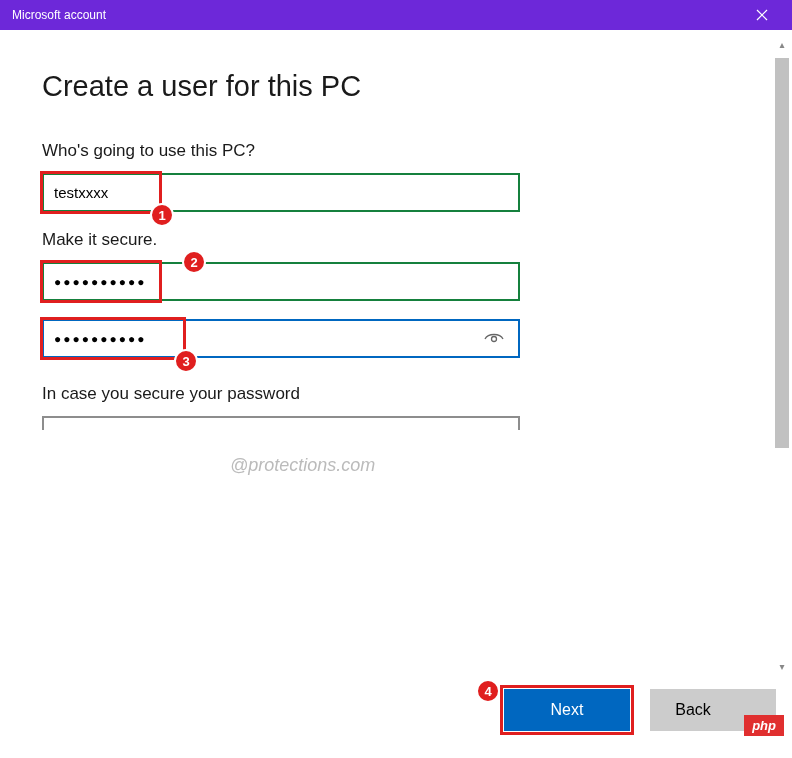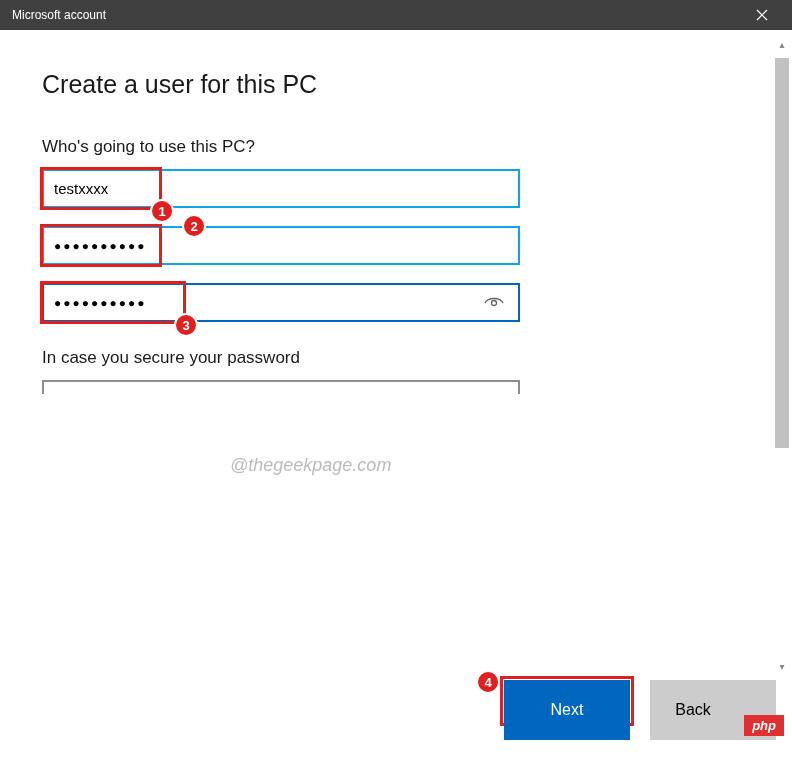--- a/index.html
+++ b/index.html
@@ -9,21 +9,21 @@
       font-family: "Segoe UI", Tahoma, Geneva, sans-serif;
     }
     body {
       background: #fff;
       width: 792px;
       height: 758px;
       position: relative;
       overflow: hidden;
     }
     .titlebar {
-      background: #404040;
+      background: #6d28d9;
       height: 30px;
       display: flex;
       align-items: center;
       justify-content: space-between;
       padding: 0 10px 0 10px;
       color: #fff;
       font-size: 12px;
     }
     .titlebar .title {
       padding-left: 2px;
@@ -69,21 +69,21 @@
       height: 18px;
       display: flex;
       align-items: center;
       justify-content: center;
       font-size: 10px;
       color: #888;
     }
     .scrollbar-arrow.up { top: 5px; }
     .scrollbar-arrow.down { bottom: 5px; }
     h1 {
-      font-size: 25px;
+      font-size: 29px;
       font-weight: 400;
       color: #1a1a1a;
       margin-bottom: 38px;
     }
     .para {
       font-size: 17px;
       color: #1a1a1a;
       line-height: 1.5;
       margin-bottom: 24px;
       max-width: 720px;
@@ -94,21 +94,21 @@
       margin-top: 12px;
       margin-bottom: 12px;
     }
     .field-wrap {
       position: relative;
       margin-bottom: 18px;
     }
     .text-input {
       width: 478px;
       height: 39px;
-      border: 2px solid #0ea5e9;
+      border: 2px solid #15803d;
       font-size: 15px;
       padding: 0 10px;
       outline: none;
       background: #fff;
     }
     .text-input.focused {
       border: 2px solid #0067c0;
     }
     .highlight-box {
       position: absolute;
@@ -161,21 +161,21 @@
       left: 0;
       right: 0;
       height: 56px;
       display: flex;
       align-items: center;
       justify-content: flex-end;
       padding-right: 16px;
       gap: 20px;
     }
     .btn {
-      height: 60px;
+      height: 42px;
       min-width: 126px;
       border: none;
       font-size: 16px;
       cursor: pointer;
       display: flex;
       align-items: center;
       justify-content: center;
     }
     .btn-primary {
       background: #0067c0;
@@ -227,20 +227,21 @@
 
 
 
     <div class="label">Who's going to use this PC?</div>
     <div class="field-wrap">
       <input type="text" class="text-input" value="testxxxx" style="">
       <div class="highlight-box" style="left:-2px; top:-2px; width:122px; height:43px;"></div>
       <div class="badge" style="left:108px; top:30px;">1</div>
     </div>
 
+    <div class="label">Make it secure.</div>
     <div class="field-wrap">
       <input type="text" class="text-input" style="font-size: 12px; letter-spacing: 2px;" value="●●●●●●●●●●">
       <div class="highlight-box" style="left:-2px; top:-2px; width:122px; height:43px;"></div>
       <div class="badge" style="left:140px; top:-12px;">2</div>
     </div>
 
     <div class="field-wrap" style="margin-top:4px;">
       <div style="position:relative; width:478px;">
         <input type="text" class="text-input focused" style="font-size: 12px; letter-spacing: 2px; padding-right: 40px;" value="●●●●●●●●●●">
         <span class="eye-icon">
@@ -259,21 +260,21 @@
 
   </div>
 
   <div class="scrollbar">
     <div class="scrollbar-arrow up">▴</div>
     <div class="scrollbar-thumb"></div>
     <div class="scrollbar-arrow down">▾</div>
   </div>
 </div>
 
-<div class="watermark">@thegeekpage.com</div>
+<div class="watermark">@protections.com</div>
 
 <div class="footer">
   <div style="position:relative;">
     <div class="badge" style="left:-28px; top:-10px;">4</div>
     <div class="btn-primary-outline" style="left:-4px; top:-4px; width:134px; height:50px;"></div>
     <button class="btn btn-primary">Next</button>
   </div>
   <button class="btn btn-secondary">
     <span style="margin-right:40px;">Back</span>
   </button>

